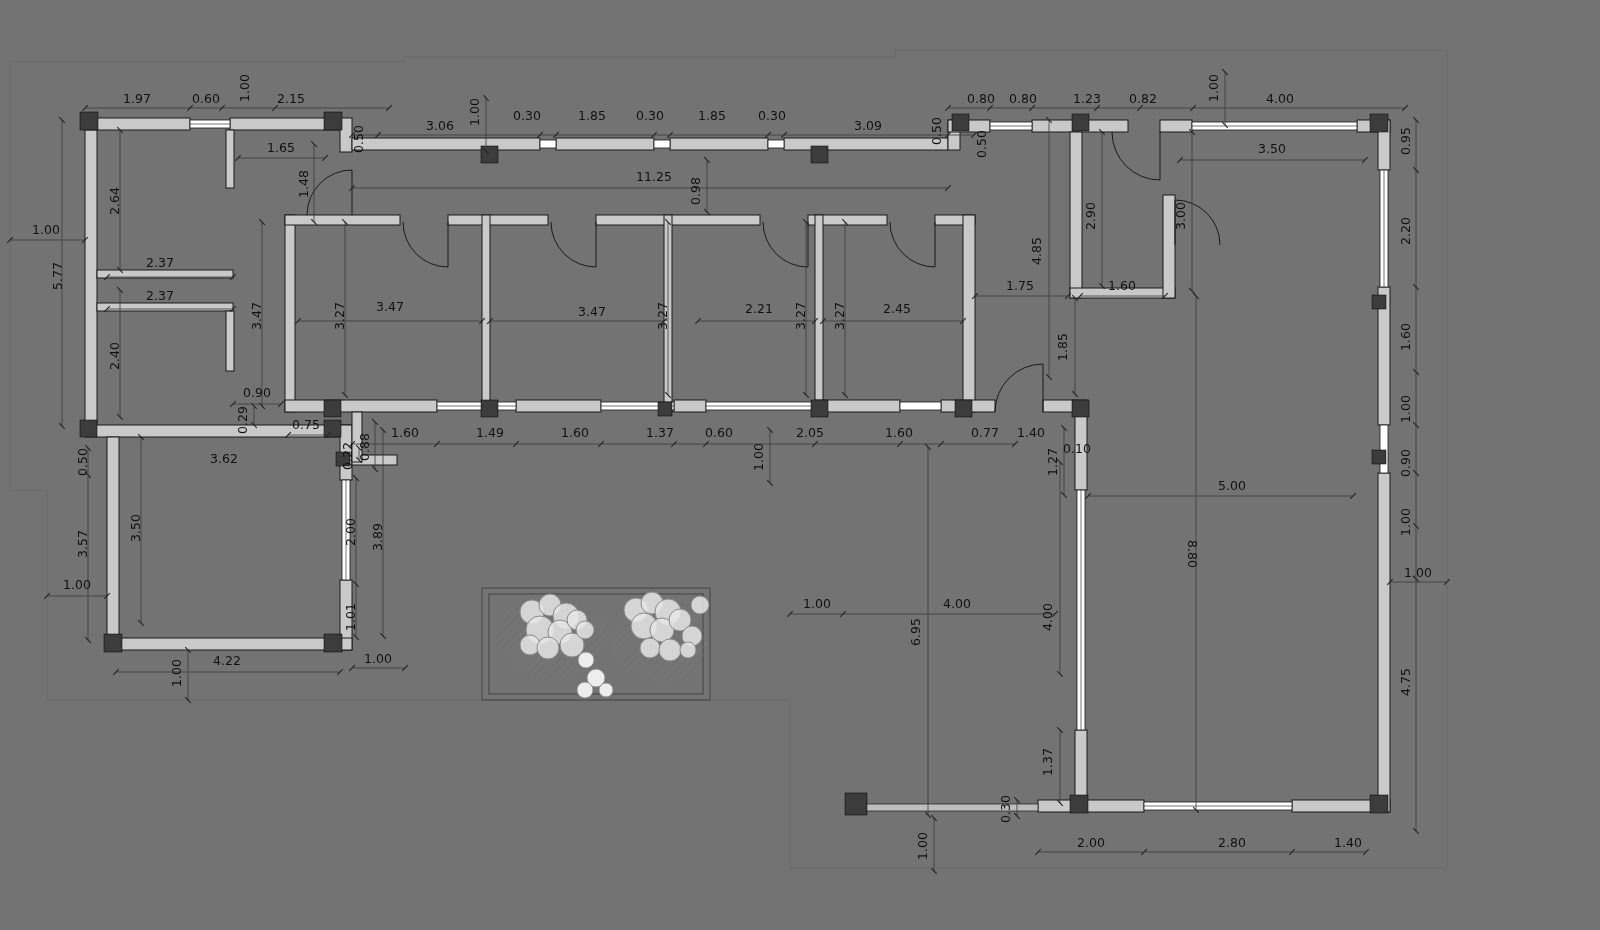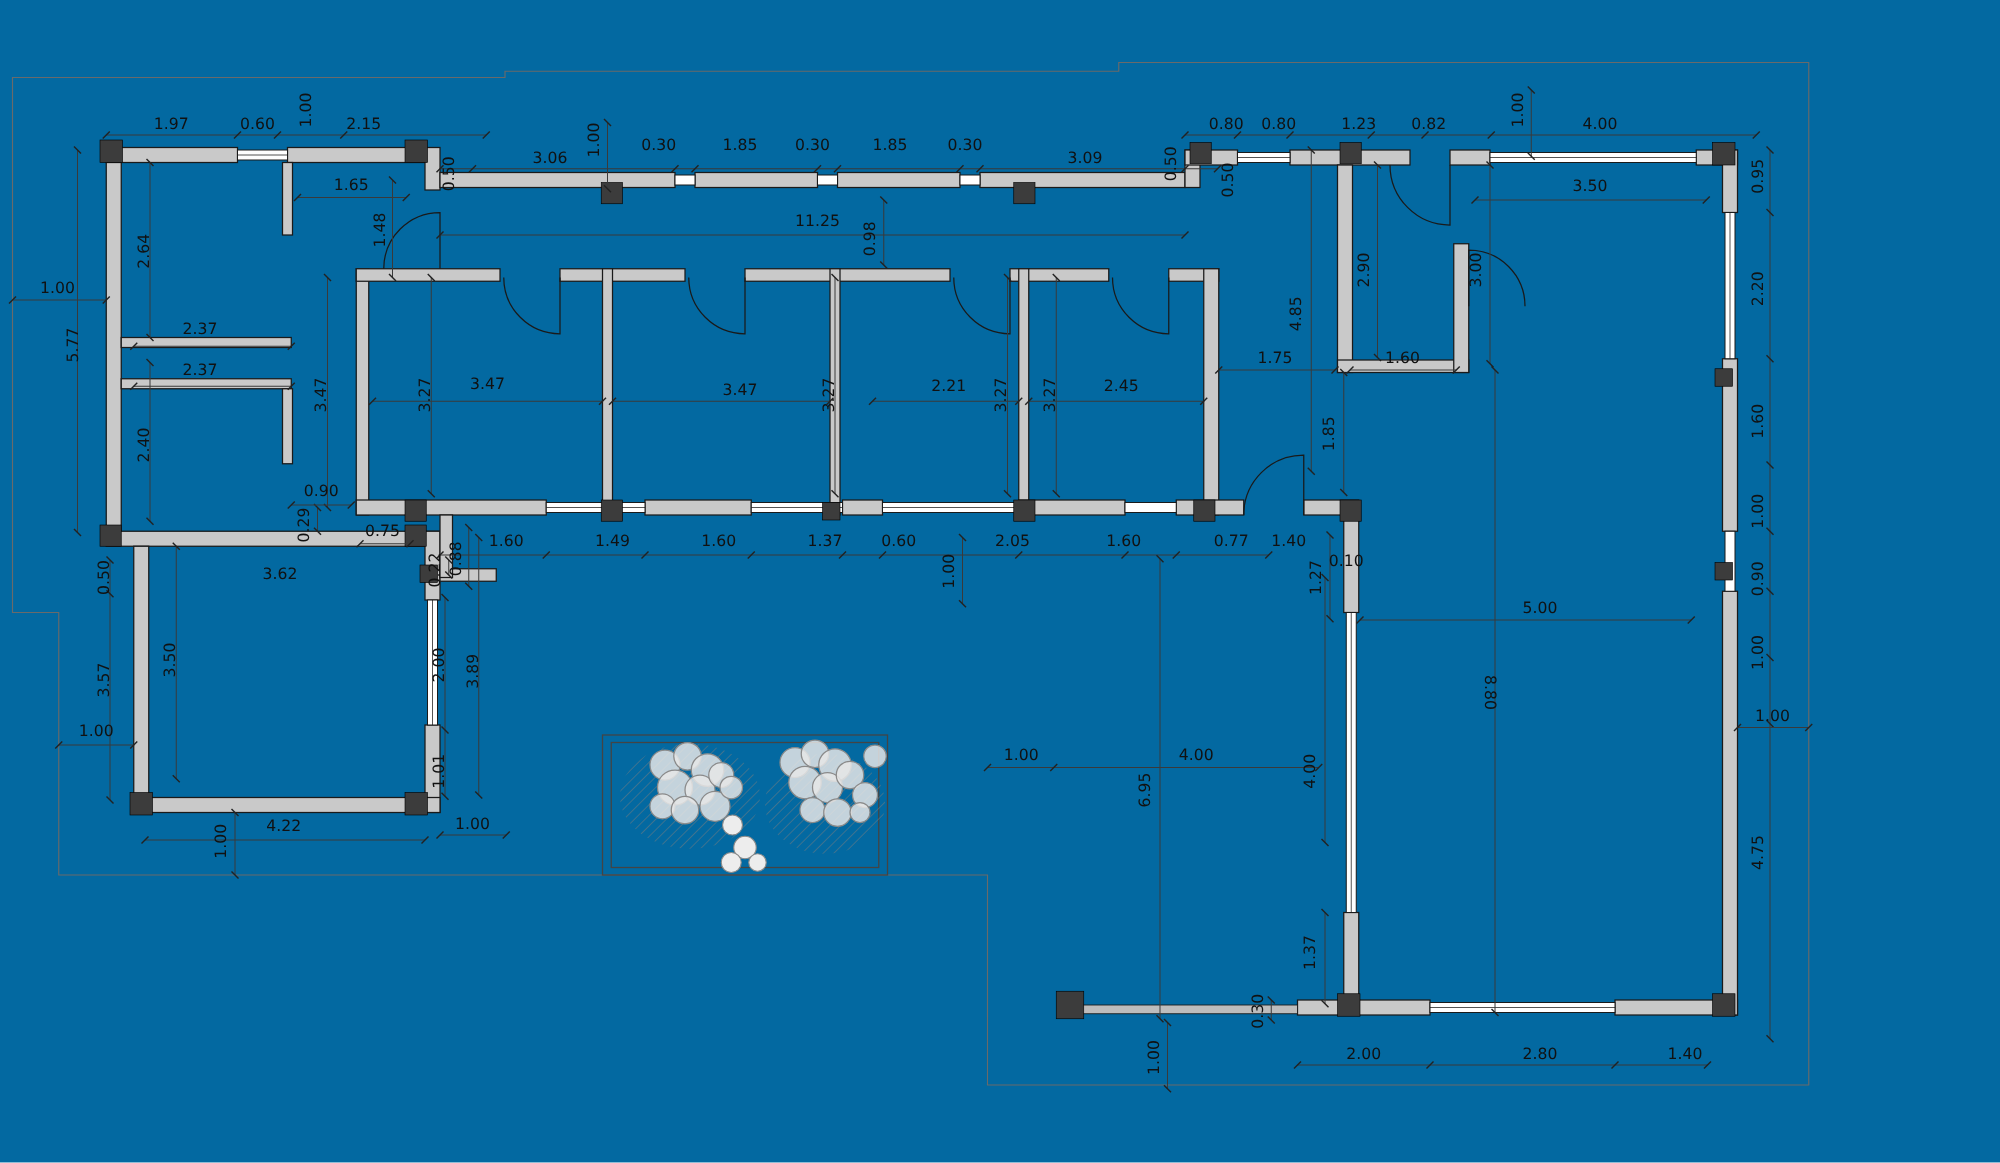--- a/index.html
+++ b/index.html
@@ -1,16 +1,16 @@
 <!DOCTYPE html>
 <html><head>
 <meta charset="utf-8">
 <style>
   html,body{margin:0;padding:0;background:#ffffff;}
-  .sheet{width:1600px;height:930px;background:#0369a1;position:relative;overflow:hidden;}
+  .sheet{width:1600px;height:930px;background:#737373;position:relative;overflow:hidden;}
   .bnd{fill:none;stroke:#6a6a6a;stroke-width:0.9;}
   .w{fill:#c9c9c9;stroke:#1a1a1a;stroke-width:1;}
   .thin{fill:#bdbdbd;stroke:#1a1a1a;stroke-width:0.7;}
   .win{fill:#ffffff;stroke:#1a1a1a;stroke-width:0.8;}
   .wmid{stroke:#1a1a1a;stroke-width:0.6;}
   .col{fill:#3c3c3c;stroke:#000;stroke-width:0.5;}
   .door{fill:none;stroke:#1a1a1a;stroke-width:1;}
   .dim{fill:none;stroke:#3a3a3a;stroke-width:0.8;}
   .dlab{font-family:"DejaVu Sans",sans-serif;font-size:12.5px;fill:#111;text-anchor:middle;}
   .tbox{fill:none;stroke:#444;stroke-width:1;}

